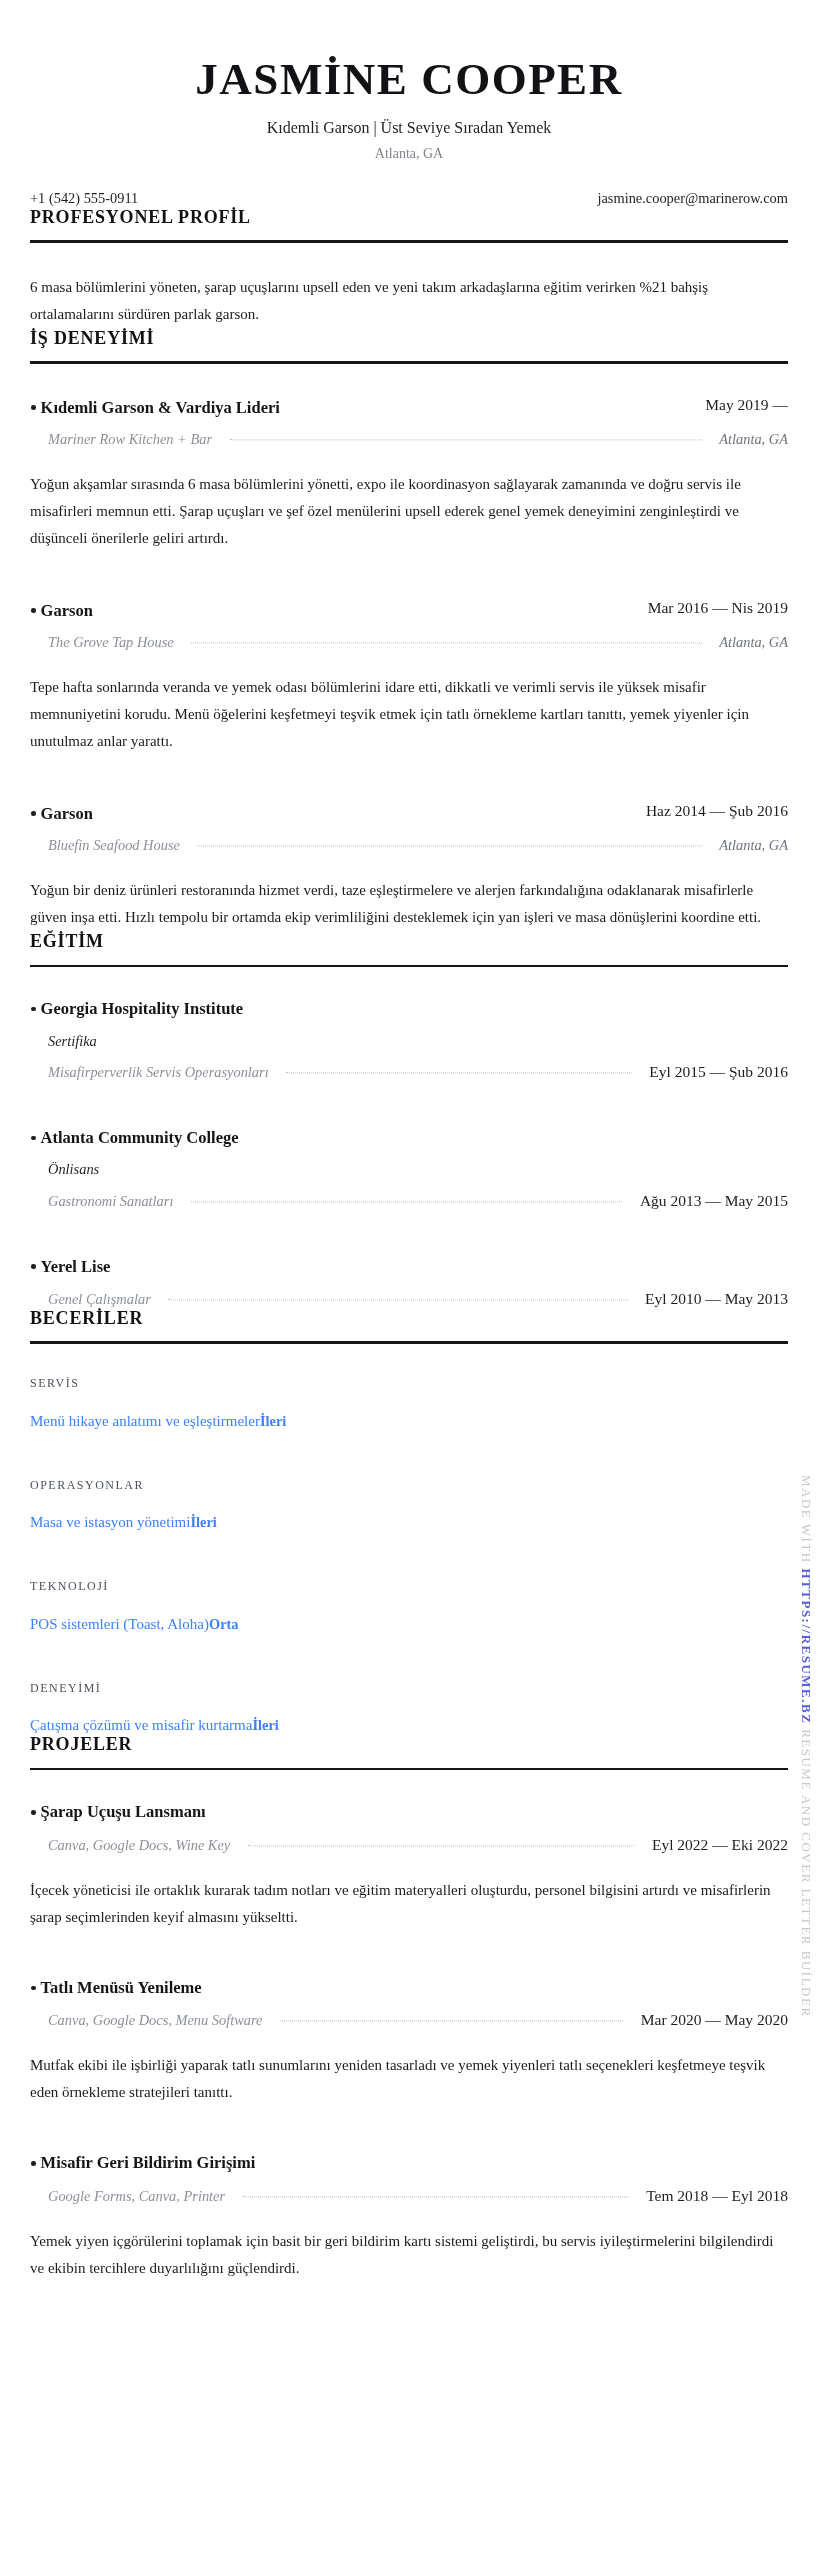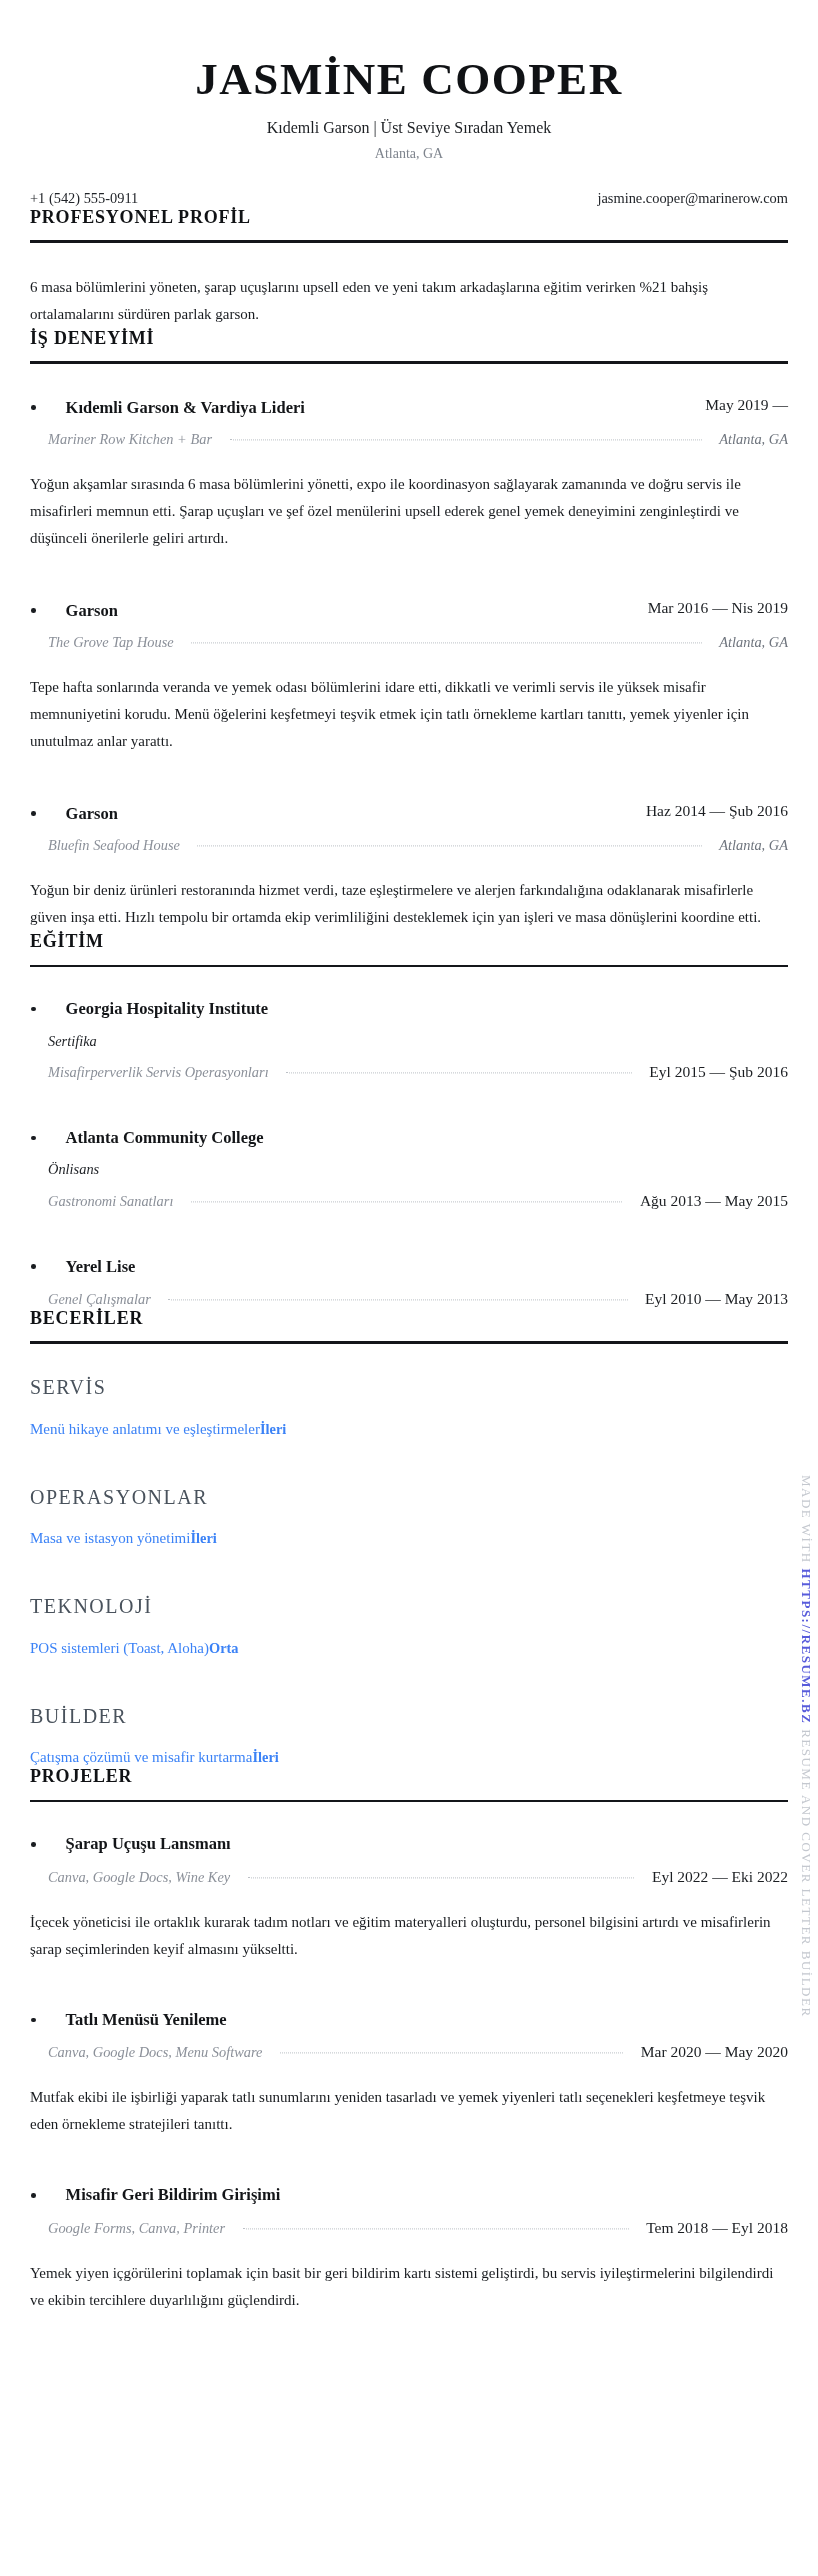--- a/index.html
+++ b/index.html
@@ -38,42 +38,42 @@
     font-size: 15px; line-height: 1.8; color: #191c20;
   }
   .profile-text { margin-top: 31px; }
 
   .entry { margin-top: 47px; }
   .section-body .entry:first-child { margin-top: 32px; }
 
   .entry-head { display: flex; justify-content: space-between; align-items: baseline; }
   .entry-title {
     font-size: 16.5px; font-weight: 700; color: #131518;
-    display: flex; align-items: center; gap: 30px;
+    display: flex; align-items: center; gap: 5px;
   }
   .bullet {
     width: 4.6px; height: 4.6px; border-radius: 50%;
     background: #1a1d21; flex: 0 0 auto; margin-left: 1px;
   }
   .entry-dates { font-size: 15.5px; color: #1b1e22; white-space: nowrap; }
 
   .meta-row { display: flex; align-items: baseline; margin-top: 13.4px; font-size: 14.4px; }
   .meta-left { font-style: italic; color: #8b9099; padding-left: 18px; white-space: nowrap; }
   .leader { flex: 1 1 auto; border-bottom: 1.5px dotted #bcc0c6; margin: 0 17.5px; transform: translateY(-3.6px); min-width: 31px; }
   .meta-loc { font-style: italic; color: #6e747d; white-space: nowrap; }
   .meta-date { font-size: 15.5px; color: #1b1e22; white-space: nowrap; }
 
   .degree { margin-top: 13.4px; padding-left: 18px; font-style: italic; font-size: 14.4px; color: #222529; }
 
   .desc { margin-top: 23px; }
 
   
   .skill-group { margin-top: 48px; }
   .section-body .skill-group:first-child { margin-top: 32px; }
-  .skill-cat { font-size: 20px; letter-spacing: 1.5px; color: #49525c; }
+  .skill-cat { font-size: 12px; letter-spacing: 1.5px; color: #49525c; }
   .skill-row {
     display: flex; align-items: baseline;
     margin-top: 21.6px; font-size: 15px; color: #3b82f6;
   }
   .skill-level { font-weight: 700; font-size: 14.4px; }
 
   
   .watermark {
     position: absolute; top: 1475px; right: 4.1px;
     writing-mode: vertical-rl;
@@ -234,21 +234,21 @@
 
       <div class="skill-group">
         <div class="skill-cat">TEKNOLOJİ</div>
         <div class="skill-row">
           <span>POS sistemleri (Toast, Aloha)</span>
           <span class="skill-level">Orta</span>
         </div>
       </div>
 
       <div class="skill-group">
-        <div class="skill-cat">BUİLDER</div>
+        <div class="skill-cat">DENEYİMİ</div>
         <div class="skill-row">
           <span>Çatışma çözümü ve misafir kurtarma</span>
           <span class="skill-level">İleri</span>
         </div>
       </div>
 
     </div>
   </div>
 
   <div class="section">

